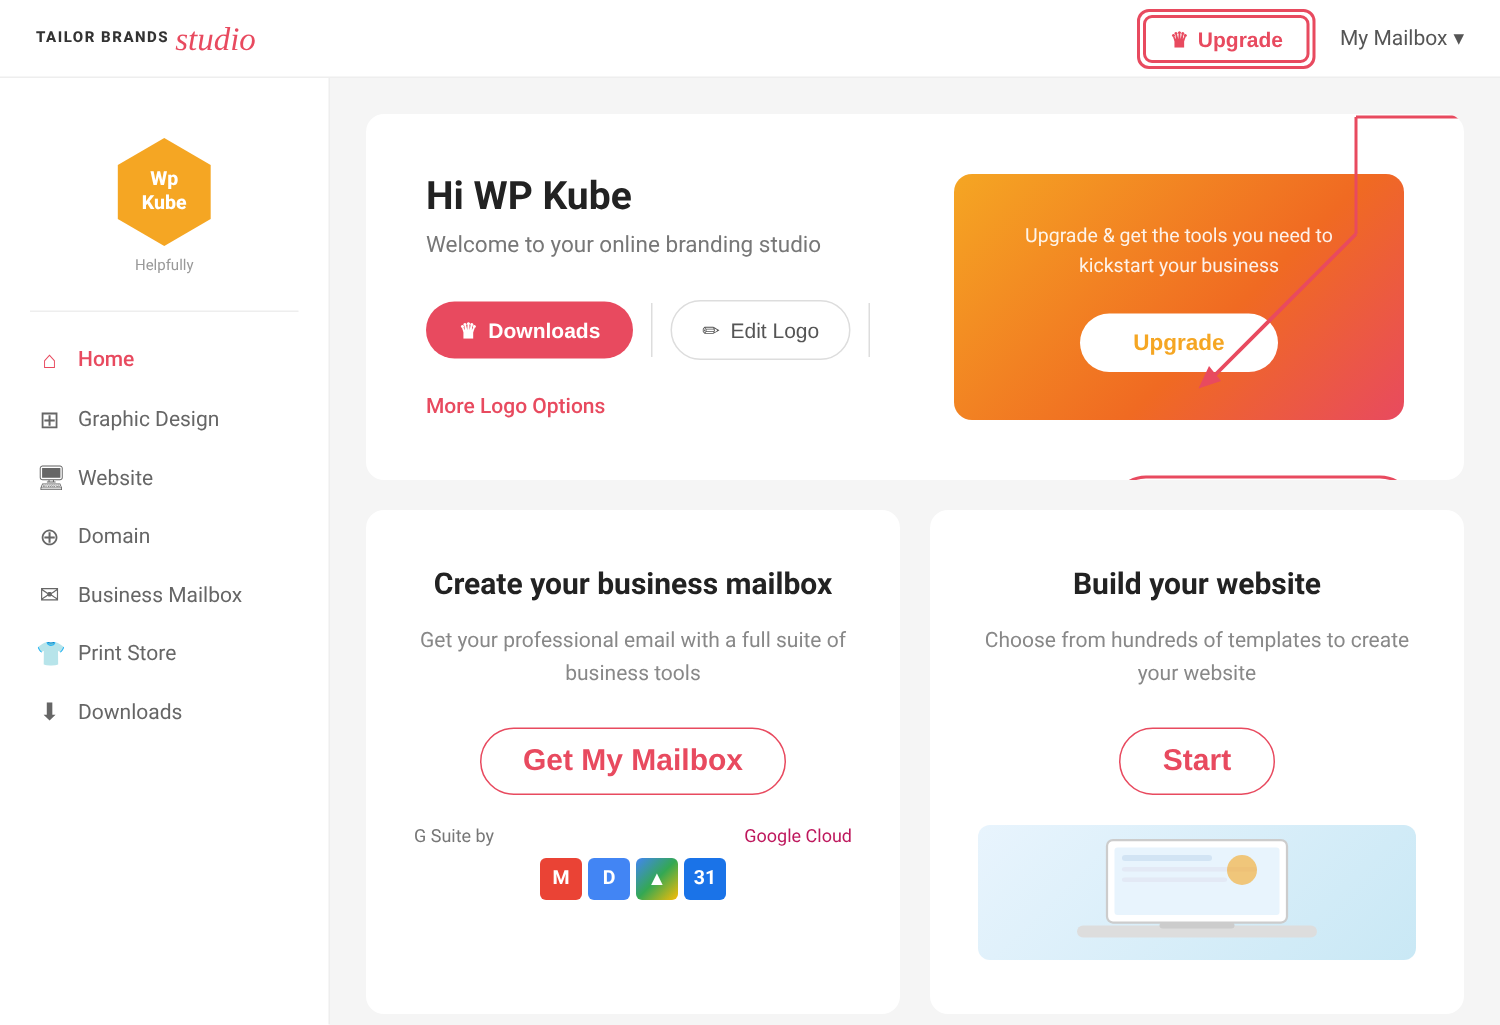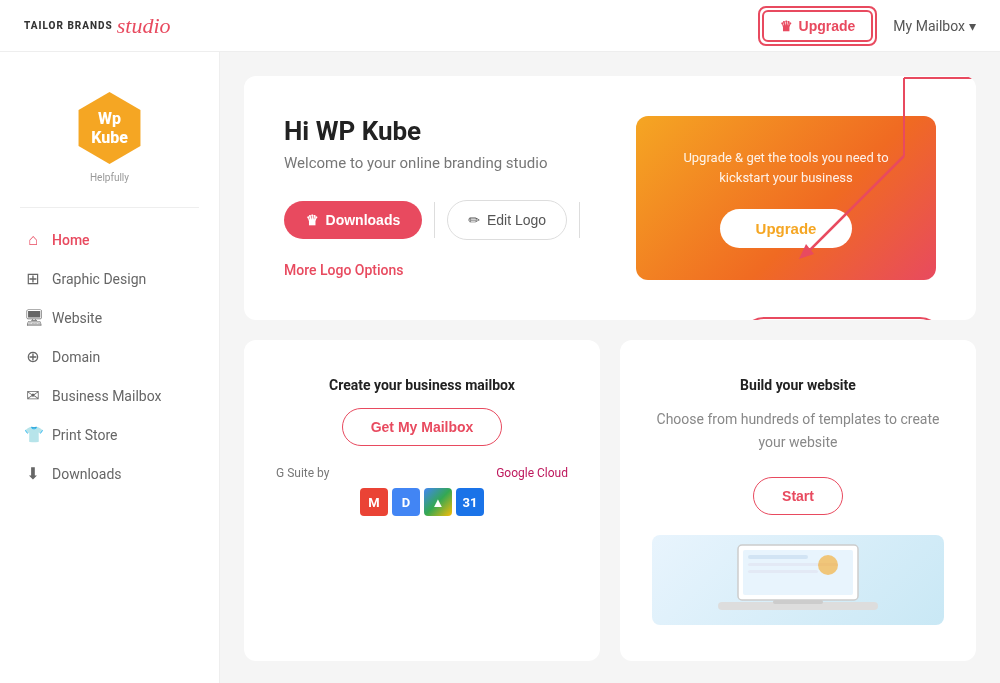--- a/index.html
+++ b/index.html
@@ -29,21 +29,21 @@
       width: 220px; background: #fff; border-right: 1px solid #eee;
       padding: 24px 0; position: fixed; top: 52px; left: 0; bottom: 0; overflow-y: auto;
     }
     .logo-area { display: flex; flex-direction: column; align-items: center; padding: 16px 0 24px; }
     .logo-hex {
       width: 72px; height: 72px; background: #f5a623;
       clip-path: polygon(50% 0%, 93% 25%, 93% 75%, 50% 100%, 7% 75%, 7% 25%);
       display: flex; align-items: center; justify-content: center; flex-direction: column;
       color: #fff; font-size: 11px; font-weight: 700; text-align: center; line-height: 1.2;
     }
-    .logo-hex span { font-size: 16px; font-weight: 800; }
+    .logo-hex span { font-size: 13px; font-weight: 800; }
     .logo-tagline { font-size: 10px; color: #999; margin-top: 8px; text-align: right; }
     .sidebar-divider { border: none; border-top: 1px solid #eee; margin: 0 20px 12px; }
     .sidebar-nav { list-style: none; }
     .sidebar-nav li { padding: 0; }
     .sidebar-nav a {
       display: flex; align-items: center; gap: 10px; padding: 10px 24px;
       color: #666; text-decoration: none; font-size: 14px; cursor: pointer;
     }
     .sidebar-nav a.active { color: #e84a5f; font-weight: 500; }
     .sidebar-nav .nav-icon { font-size: 16px; width: 18px; text-align: center; }
@@ -85,25 +85,25 @@
       background: #fff; color: #f5a623; border: none; padding: 11px 36px;
       border-radius: 25px; font-size: 15px; font-weight: 700; cursor: pointer;
     }
 
     
     .bottom-cards { display: grid; grid-template-columns: 1fr 1fr; gap: 20px; }
     .card {
       background: #fff; border-radius: 12px; padding: 36px 32px;
       text-align: center; overflow: hidden; position: relative;
     }
-    .card-title { font-size: 14px; font-weight: 700; color: #222; margin-bottom: 14px; line-height: 1.3; }
+    .card-title { font-size: 20px; font-weight: 700; color: #222; margin-bottom: 14px; line-height: 1.3; }
     .card-text { font-size: 14px; color: #888; margin-bottom: 24px; line-height: 1.6; }
     .card-btn {
       background: #fff; color: #e84a5f; border: 1.5px solid #e84a5f;
-      padding: 10px 28px; border-radius: 25px; cursor: pointer; font-size: 14px; font-weight: 600;
+      padding: 10px 28px; border-radius: 25px; cursor: pointer; font-size: 20px; font-weight: 600;
     }
     .gsuite-row { display: flex; align-items: center; gap: 6px; justify-content: space-between; margin-top: 20px; font-size: 12px; color: #777; }
     .gsuite-icons { display: flex; gap: 4px; margin-top: 8px; justify-content: center; }
     .gsuite-icon { width: 28px; height: 28px; border-radius: 4px; display: flex; align-items: center; justify-content: center; font-size: 13px; font-weight: 700; color: #fff; }
     .gi-gmail { background: #EA4335; }
     .gi-docs { background: #4285F4; }
     .gi-drive { background: #34A853; }
     .gi-cal { background: #1A73E8; }
 
     
@@ -236,20 +236,21 @@
         <polygon points="555,183 570,178 562,168" fill="#e84a5f"></polygon>
 
         <rect x="498" y="242" width="200" height="44" rx="22" fill="none" stroke="#e84a5f" stroke-width="2"></rect>
       </svg>
     </div>
 
     <div class="bottom-cards">
 
       <div class="card">
         <h2 class="card-title">Create your business mailbox</h2>
+        <p class="card-text">Get your professional email with a full suite of business tools</p>
         <button class="card-btn">Get My Mailbox</button>
         <div class="gsuite-row">
           <span>G Suite by</span>
           <span style="font-weight:400;color:#be185d">Google Cloud</span>
         </div>
         <div class="gsuite-icons">
           <div class="gsuite-icon gi-gmail">M</div>
           <div class="gsuite-icon gi-docs">D</div>
           <div class="gsuite-icon gi-drive" style="background: linear-gradient(135deg,#4285F4,#34A853,#FBBC05);">▲</div>
           <div class="gsuite-icon gi-cal">31</div>

